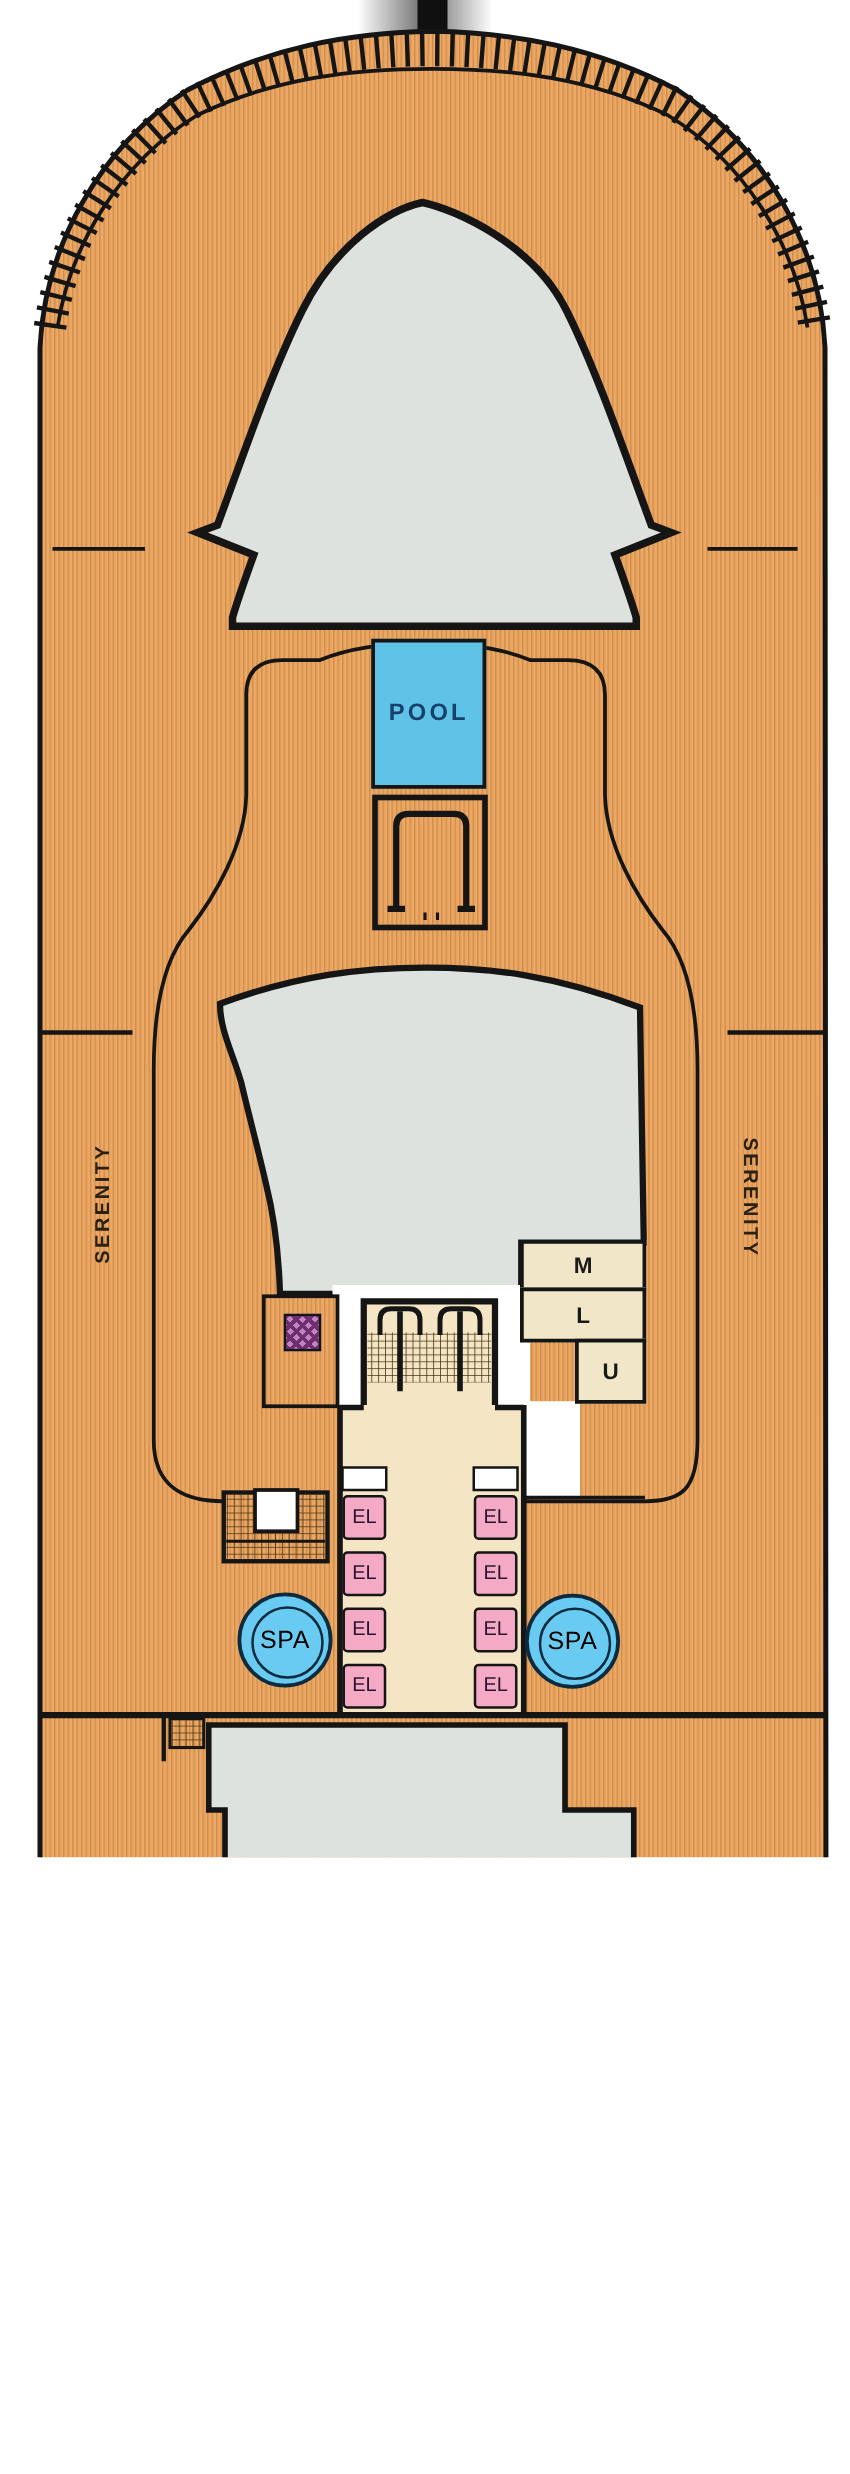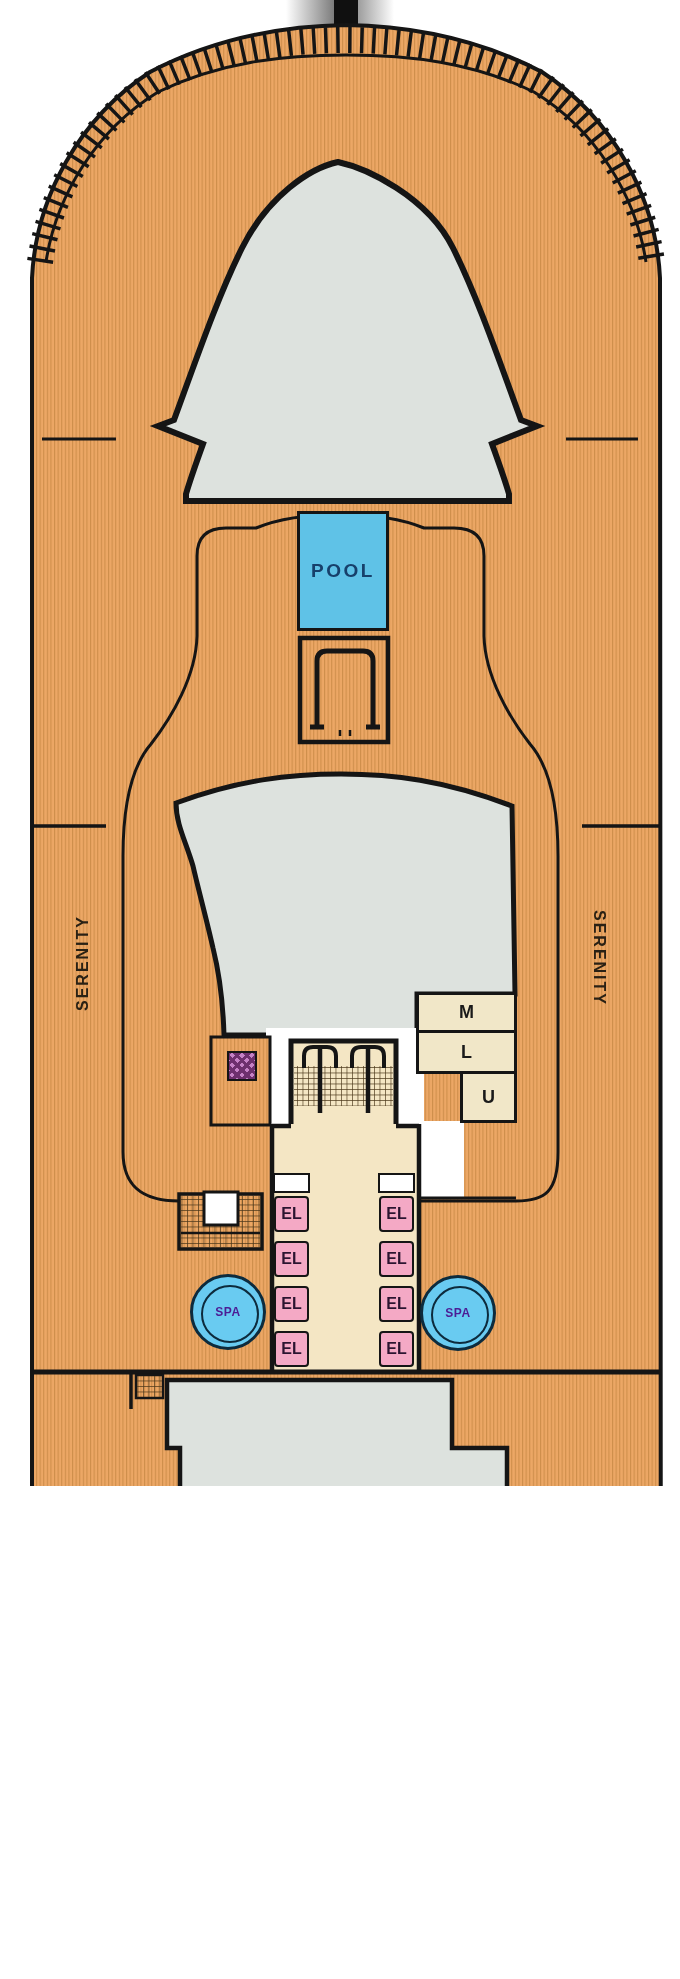--- a/index.html
+++ b/index.html
@@ -12,25 +12,25 @@
   .mast{left:334px;top:0;width:24px;height:30px;background:#101010;z-index:1;}
   .pool{left:297px;top:511px;width:92px;height:120px;background:#5FC2E7;border:3px solid #151515;z-index:3;
     display:flex;align-items:center;justify-content:center;}
   .pool span{color:#17406B;font-weight:bold;font-size:19px;letter-spacing:2.5px;}
   .landing{background:#F1E7C8;border:3px solid #151515;z-index:4;display:flex;align-items:center;justify-content:center;
     color:#1a1a1a;font-weight:bold;font-size:18px;}
   .landing-m{left:416px;top:992px;width:101px;height:41px;}
   .landing-l{left:416px;top:1030px;width:101px;height:44px;}
   .landing-u{left:460px;top:1071px;width:57px;height:52px;}
   .el{width:35px;height:36px;background:#F4A9C5;border:2.5px solid #151515;border-radius:4px;z-index:4;
-    display:flex;align-items:center;justify-content:center;color:#2B1430;font-weight:bold;font-size:16px;}
+    display:flex;align-items:center;justify-content:center;color:#2B1430;font-weight:normal;font-size:16px;}
   .spa{width:76px;height:76px;border-radius:50%;background:#69CBF1;border:3px solid #0d2b3d;z-index:4;
     display:flex;align-items:center;justify-content:center;}
   .spa-inner{position:absolute;left:8px;top:8px;width:54px;height:54px;border-radius:50%;border:2.5px solid #0d2b3d;}
-  .spa span{position:relative;color:#4c1d95;font-weight:bold;font-size:12px;letter-spacing:.5px;}
+  .spa span{position:relative;color:#000000;font-weight:normal;font-size:20px;letter-spacing:.5px;}
   .spa-left{left:190px;top:1274px;}
   .spa-right{left:420px;top:1275px;}
   .facility{left:227px;top:1051px;width:30px;height:30px;z-index:4;border:2.5px solid #151515;background:
     repeating-linear-gradient(45deg,#6d2f6d 0 3px,rgba(0,0,0,0) 3px 7px),
     repeating-linear-gradient(-45deg,#6d2f6d 0 3px,rgba(0,0,0,0) 3px 7px),#C581C5;}
   .serenity{z-index:3;width:170px;height:22px;text-align:center;color:#2A2114;font-weight:bold;
     font-size:16px;letter-spacing:2px;}
   .serenity-left{left:0px;top:952px;transform:rotate(-90deg);}
   .serenity-right{left:512px;top:947px;transform:rotate(90deg);}
 </style>

